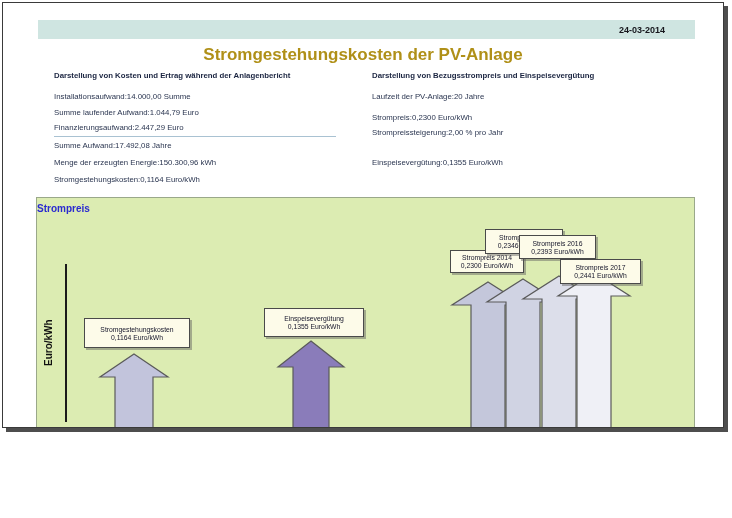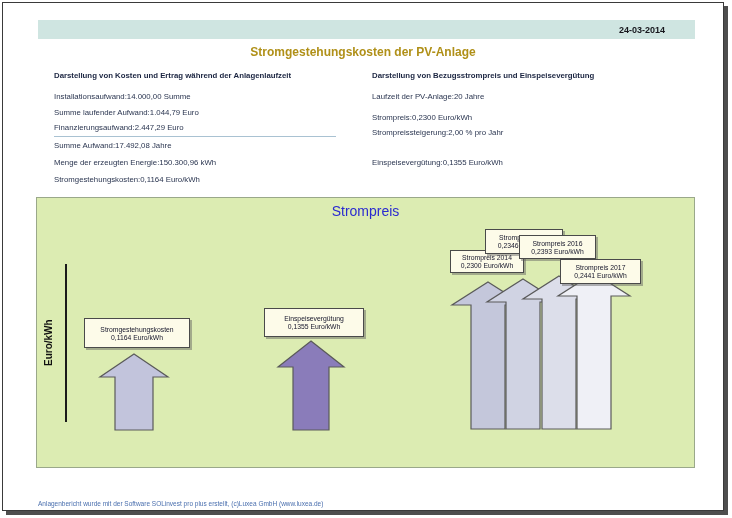--- a/index.html
+++ b/index.html
@@ -1,49 +1,49 @@
 <!DOCTYPE html>
 <html><head>
 <meta charset="utf-8">
 <style>
   * { margin:0; padding:0; box-sizing:border-box; }
   html,body { width:732px; height:518px; background:#fff; font-family:"Liberation Sans", sans-serif; }
   .page {
-    position:absolute; left:2px; top:2px; width:722px; height:509px;
+    position:absolute; left:2px; top:2px; width:722px; height:426px;
     background:#fff; border:1px solid #3a3a3a;
     box-shadow:4px 4px 0 #4e4e4e; overflow:hidden;
   }
   .date-bar {
     position:absolute; left:35px; top:17px; width:657px; height:19px;
     background:#cfe5e1; display:flex; align-items:center; justify-content:flex-end;
     padding-right:30px; font-size:9px; font-weight:bold; color:#16161c;
   }
   .page-title {
     position:absolute; left:0; top:42px; width:100%; text-align:center;
-    font-size:12px; font-weight:bold; color:#b09018;
+    font-size:17px; font-weight:bold; color:#b09018;
   }
   .col { position:absolute; font-size:7.8px; color:#2a3550; }
   .col-left  { left:51px;  top:68px; width:282px; }
   .col-right { left:369px; top:68px; width:191px; }
   .col-heading { position:absolute; left:0; top:0; font-weight:bold; color:#1a2440; white-space:nowrap; }
   .row { position:absolute; left:0; width:100%; display:flex; white-space:nowrap; }
   .row .val { text-align:right; }
   .sep { position:absolute; left:0; width:100%; height:1px; background:#a9c2d2; }
   
   .lr0{top:21px}.lr1{top:37px}.lr2{top:52px}.lsep{top:65px}.lr3{top:70px}.lr4{top:87px}.lr5{top:104px}
   
   .rr0{top:21px}.rr1{top:42px}.rr2{top:57px}.rr3{top:87px}
 
   .chart {
     position:absolute; left:33px; top:194px; width:659px; height:271px;
     background:#dcecb2; border:1px solid #9aa88a;
   }
   .chart-title {
-    position:absolute; left:0; top:5px; width:100%; text-align:center;
-    font-size:14px; font-weight:normal; color:#2a2ad0;
+    position:absolute; left:0; top:5px; width:100%; text-align:left;
+    font-size:10px; font-weight:bold; color:#2a2ad0;
   }
   .y-axis-line { position:absolute; left:28px; top:66px; width:2px; height:158px; background:#1b1b1b; }
   .y-axis-label {
     position:absolute; left:0; top:70px; width:22px; height:150px;
     display:flex; align-items:center; justify-content:center;
     writing-mode:vertical-rl; transform:rotate(180deg);
     font-size:10px; font-weight:bold; color:#111;
   }
   .arrow-svg { position:absolute; left:0; top:0; }
   .label-box {
@@ -74,21 +74,21 @@
 
 <div class="page">
 
   <div class="date-bar">
     <span>24-03-2014</span>
   </div>
 
   <div class="page-title">Stromgestehungskosten der PV-Anlage</div>
 
   <div class="col col-left">
-    <div class="col-heading">Darstellung von Kosten und Ertrag während der Anlagenlaufzeit</div>
+    <div class="col-heading">Darstellung von Kosten und Ertrag während der Anlagenbericht</div>
     <div class="row lr0">
       <span>Installationsaufwand:</span>
       <span class="val">14.000,00 Summe</span>
     </div>
     <div class="row lr1">
       <span>Summe laufender Aufwand:</span>
       <span class="val">1.044,79 Euro</span>
     </div>
     <div class="row lr2">
       <span>Finanzierungsaufwand:</span>

